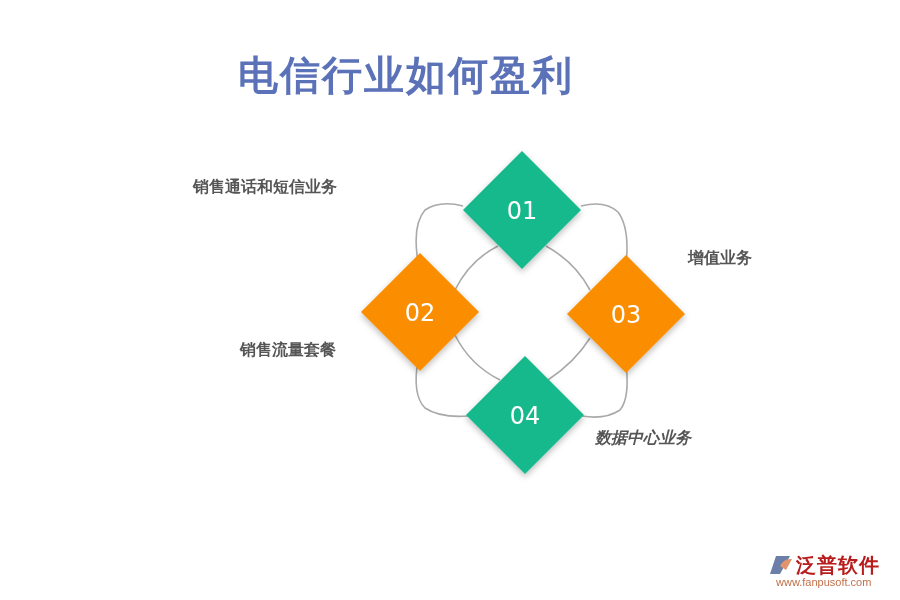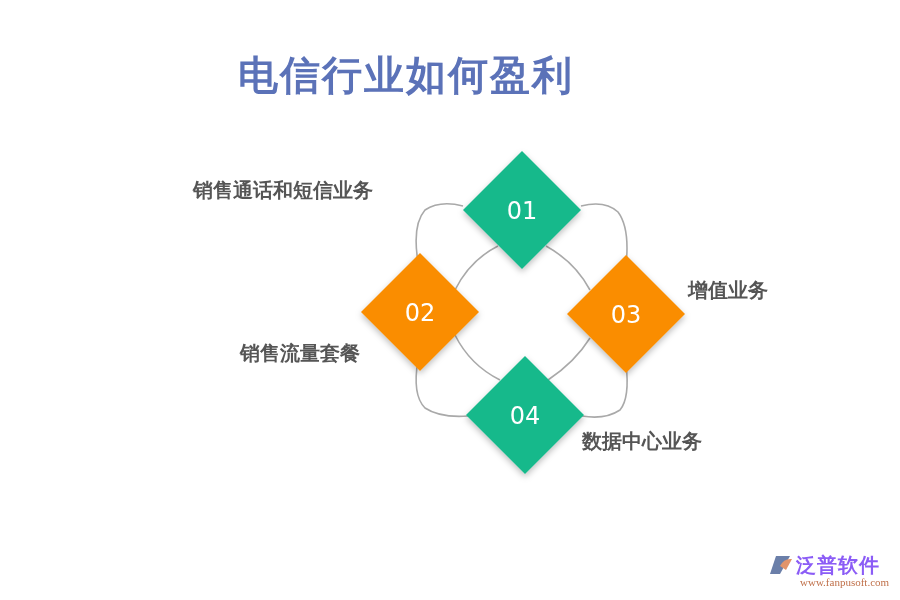--- a/index.html
+++ b/index.html
@@ -1,25 +1,25 @@
 <!DOCTYPE html>
 <html><head>
   <meta charset="utf-8">
   <style>
     html, body { margin: 0; padding: 0; background: #ffffff; }
     body { width: 900px; height: 600px; position: relative; overflow: hidden;
            font-family: "DejaVu Sans", "Liberation Sans", sans-serif; }
     .title { position: absolute; left: 0; top: 48px; width: 812px; text-align: center;
              font-size: 40px; font-weight: bold; color: #5b72b8; letter-spacing: 2px; }
     svg.diagram { position: absolute; left: 0; top: 0; }
-    .label { position: absolute; font-size: 20px; font-weight: bold; color: #555555; white-space: nowrap; }
+    .label { position: absolute; font-size: 16px; font-weight: bold; color: #555555; white-space: nowrap; }
     .num { font-family: "DejaVu Sans", "Liberation Sans", sans-serif; font-size: 24px; fill: #ffffff; }
     .logo { position: absolute; left: 766px; top: 552px; width: 130px; height: 40px; }
-    .logo-text { position: absolute; left: 30px; top: 0; font-size: 20px; color: #8b5cf6; font-weight: bold; letter-spacing: 1px; }
-    .logo-url { position: absolute; left: 10px; top: 24px; font-family: Liberation Serif, serif; font-size: 11px; color: #c0714b; margin-left: 24px; }
+    .logo-text { position: absolute; left: 30px; top: 0; font-size: 20px; color: #b91c1c; font-weight: bold; letter-spacing: 1px; }
+    .logo-url { position: absolute; left: 10px; top: 24px; font-family: Liberation Sans, sans-serif; font-size: 11px; color: #c0714b; }
   </style>
 </head>
 <body>
 
 <div class="title">电信行业如何盈利</div>
 
 <svg class="diagram" width="900" height="600">
   <defs>
     <filter id="shadow" x="-30%" y="-30%" width="160%" height="160%">
       <feDropShadow dx="0" dy="3" stdDeviation="3" flood-color="#000000" flood-opacity="0.25"></feDropShadow>
@@ -45,22 +45,22 @@
     <polygon points="525,356 584,415 525,474 466,415" fill="#13b98b"></polygon>
   </g>
   <text class="num" x="522" y="219" text-anchor="middle">01</text>
   <text class="num" x="420" y="321" text-anchor="middle">02</text>
   <text class="num" x="626" y="323" text-anchor="middle">03</text>
   <text class="num" x="525" y="424" text-anchor="middle">04</text>
 </svg>
 
 <div class="label" style="left:193px; top:177px;">销售通话和短信业务</div>
 <div class="label" style="left:240px; top:340px;">销售流量套餐</div>
-<div class="label" style="left:688px; top:277px;">增值业务</div>
-<div class="label" style="left:582px; top:428px;">数据中心业务</div>
+<div class="label" style="left:688px; top:248px;">增值业务</div>
+<div class="label" style="left:595px; top:428px;font-style:italic;">数据中心业务</div>
 
 <div class="logo">
   <svg width="28" height="22" style="position:absolute;left:2px;top:2px;">
     <polygon points="8,2 22,2 12,20 2,20" fill="#6b7fa9"></polygon>
     <path d="M12 12 Q16 4 24 5 L18 16 Z" fill="#e2946a"></path>
   </svg>
   <div class="logo-text">泛普软件</div>
   <div class="logo-url">www.fanpusoft.com</div>
 </div>
 

